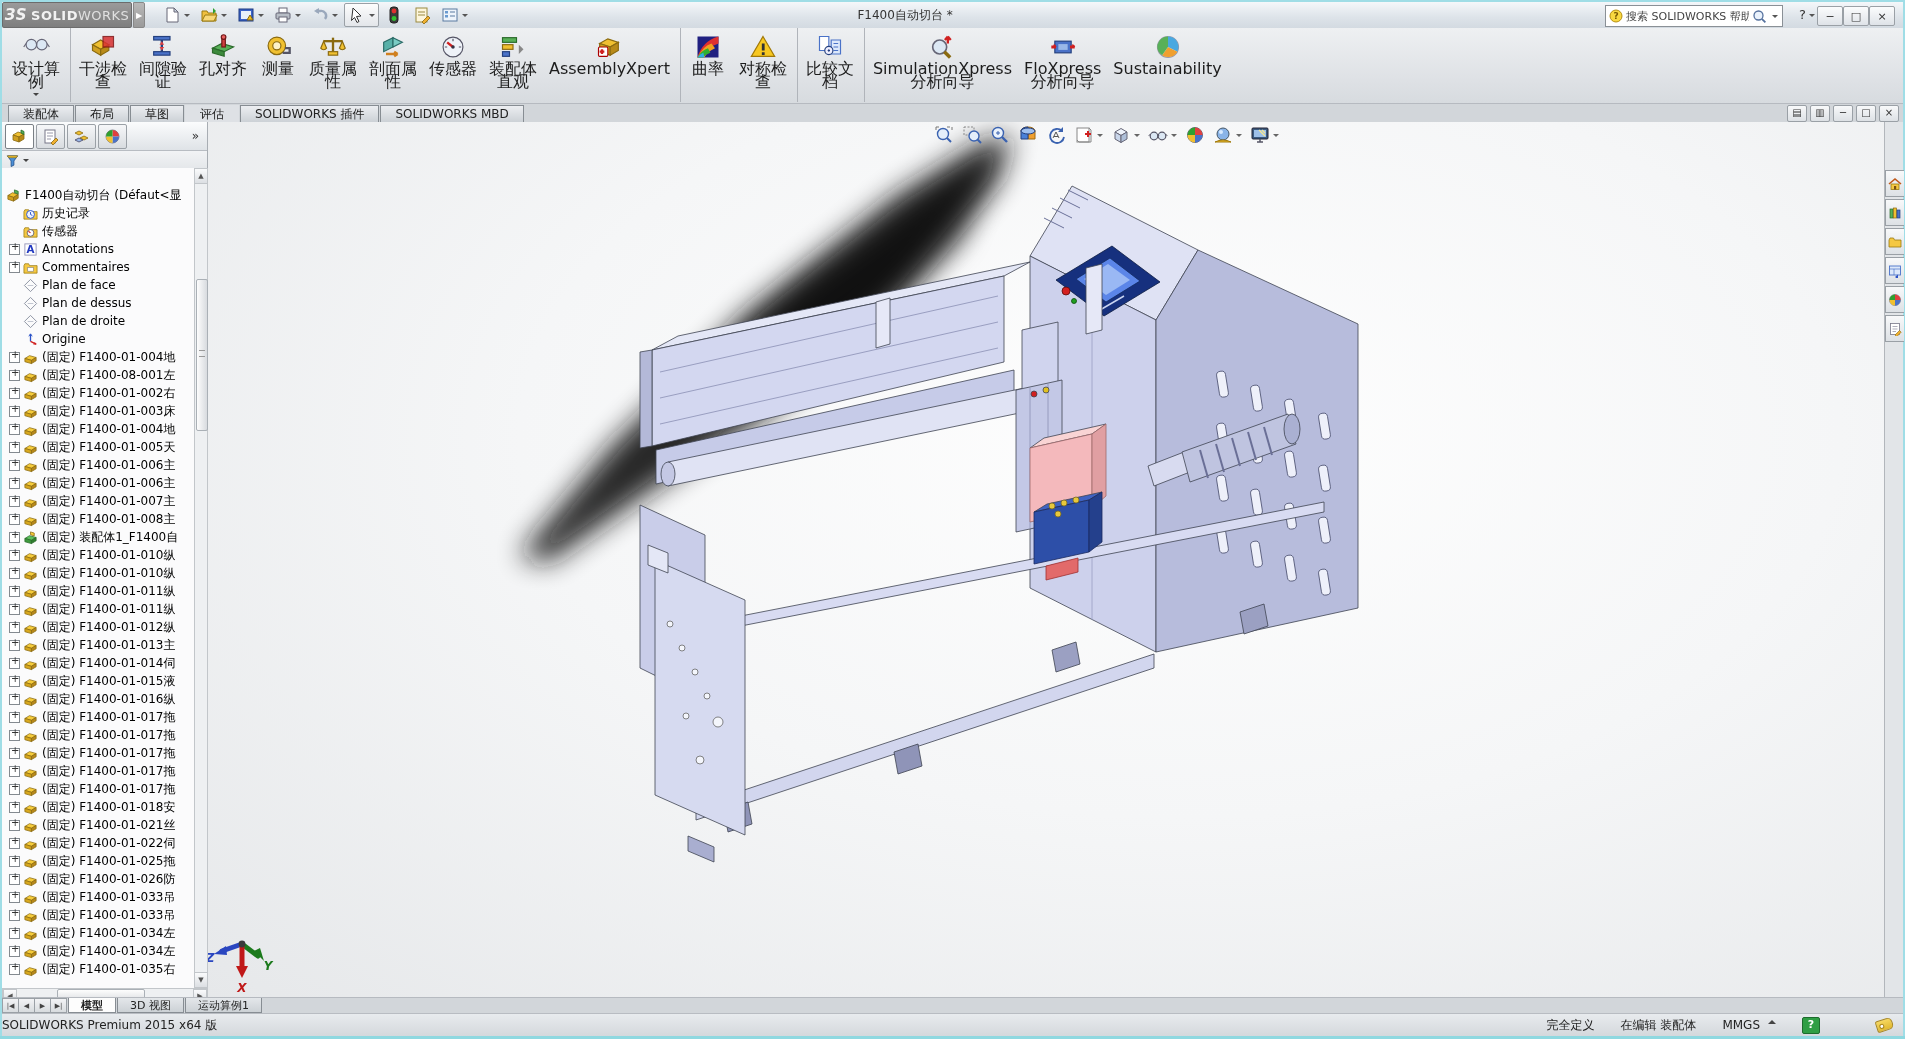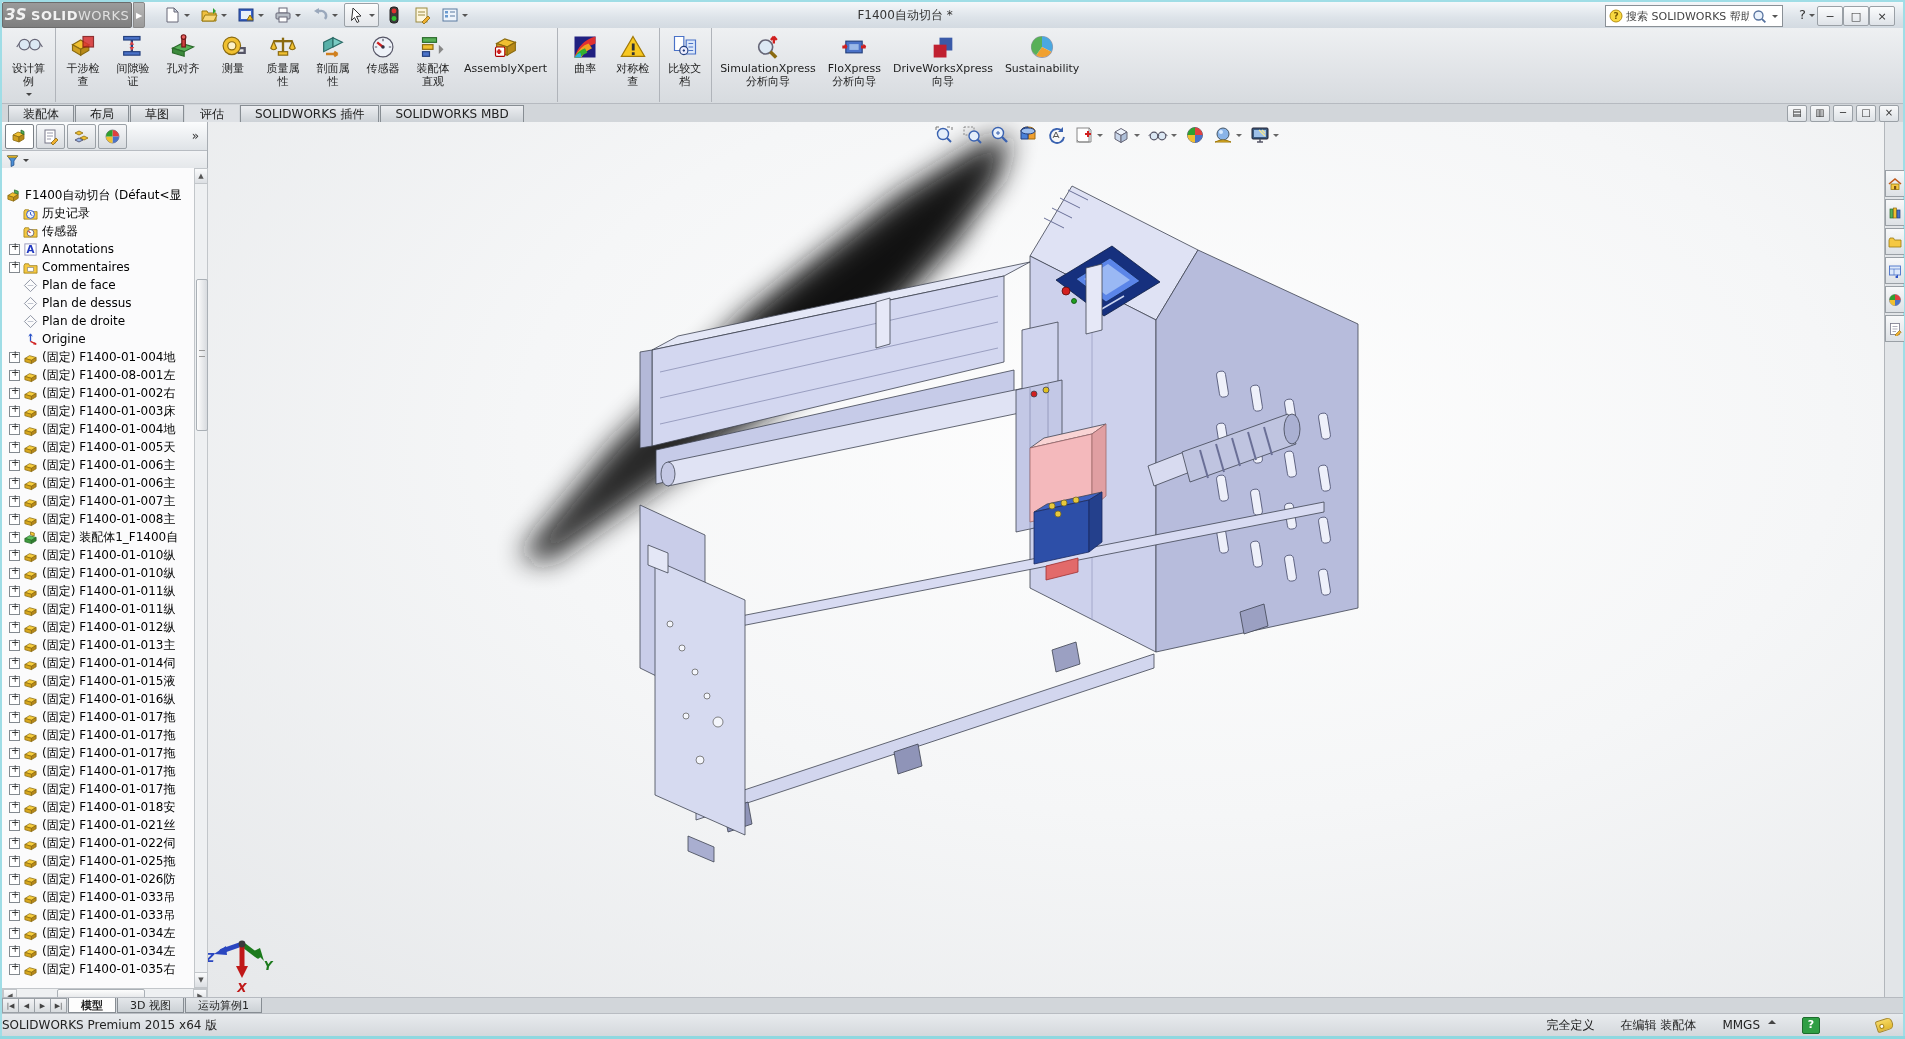--- a/index.html
+++ b/index.html
@@ -47,21 +47,21 @@
     font-size:11px;color:#333;line-height:1}
   #btn-min{right:60px} #btn-max{right:34px} #btn-close{right:8px}
 
   
   #ribbon{left:2px;top:28px;width:1901px;height:76px;
     background:linear-gradient(#eef0f2,#dee1e5 70%,#d7dbdf);border-bottom:1px solid #b6bac0;
     display:flex;align-items:flex-start;padding-left:4px;box-sizing:border-box}
   .tool{min-width:50px;padding:2px 6px 0;height:74px;display:flex;flex-direction:column;align-items:center;
     box-sizing:border-box;position:relative}
   .tool .ricon{width:28px;height:28px;margin:3px 0 1px}
-  .tool .tlabel{font-size:11px;line-height:13px;color:#1d1d1d;text-align:center;white-space:pre-line}
+  .tool .tlabel{font-size:16px;line-height:13px;color:#1d1d1d;text-align:center;white-space:pre-line}
   .tool.gend{border-right:1px solid #b0b4ba;margin-right:2px;padding-right:10px}
   .tool.caret::after{content:"";position:absolute;bottom:3px;border:3px solid transparent;border-top-color:#444}
 
   
   #tabrow{left:2px;top:104px;width:1901px;height:18px;background:#d2d6da;display:flex;align-items:flex-end}
   .cmtab{height:17px;line-height:16px;padding:0 14px;font-size:12px;color:#222;
     border:1px solid #878d93;border-bottom:none;background:linear-gradient(#eceef1,#ccd1d6);
     margin-right:1px;box-sizing:border-box}
   .cmtab:first-child{margin-left:0}
   .cmtab.active{background:#dee1e5;border-color:transparent}
@@ -667,27 +667,20 @@
   </div>
 
   <div class="tool">
     <svg class="ricon">
         <use href="#r-flox"></use>
       </svg>
     <span class="tlabel">FloXpress
 分析向导</span>
   </div>
 
-  <div class="tool">
-    <svg class="ricon">
-        <use href="#r-dwx"></use>
-      </svg>
-    <span class="tlabel">DriveWorksXpress
-向导</span>
-  </div>
 
   <div class="tool">
     <svg class="ricon">
         <use href="#r-sust"></use>
       </svg>
     <span class="tlabel">Sustainability</span>
   </div>
 </div>
 
 <div class="abs" id="tabrow">

